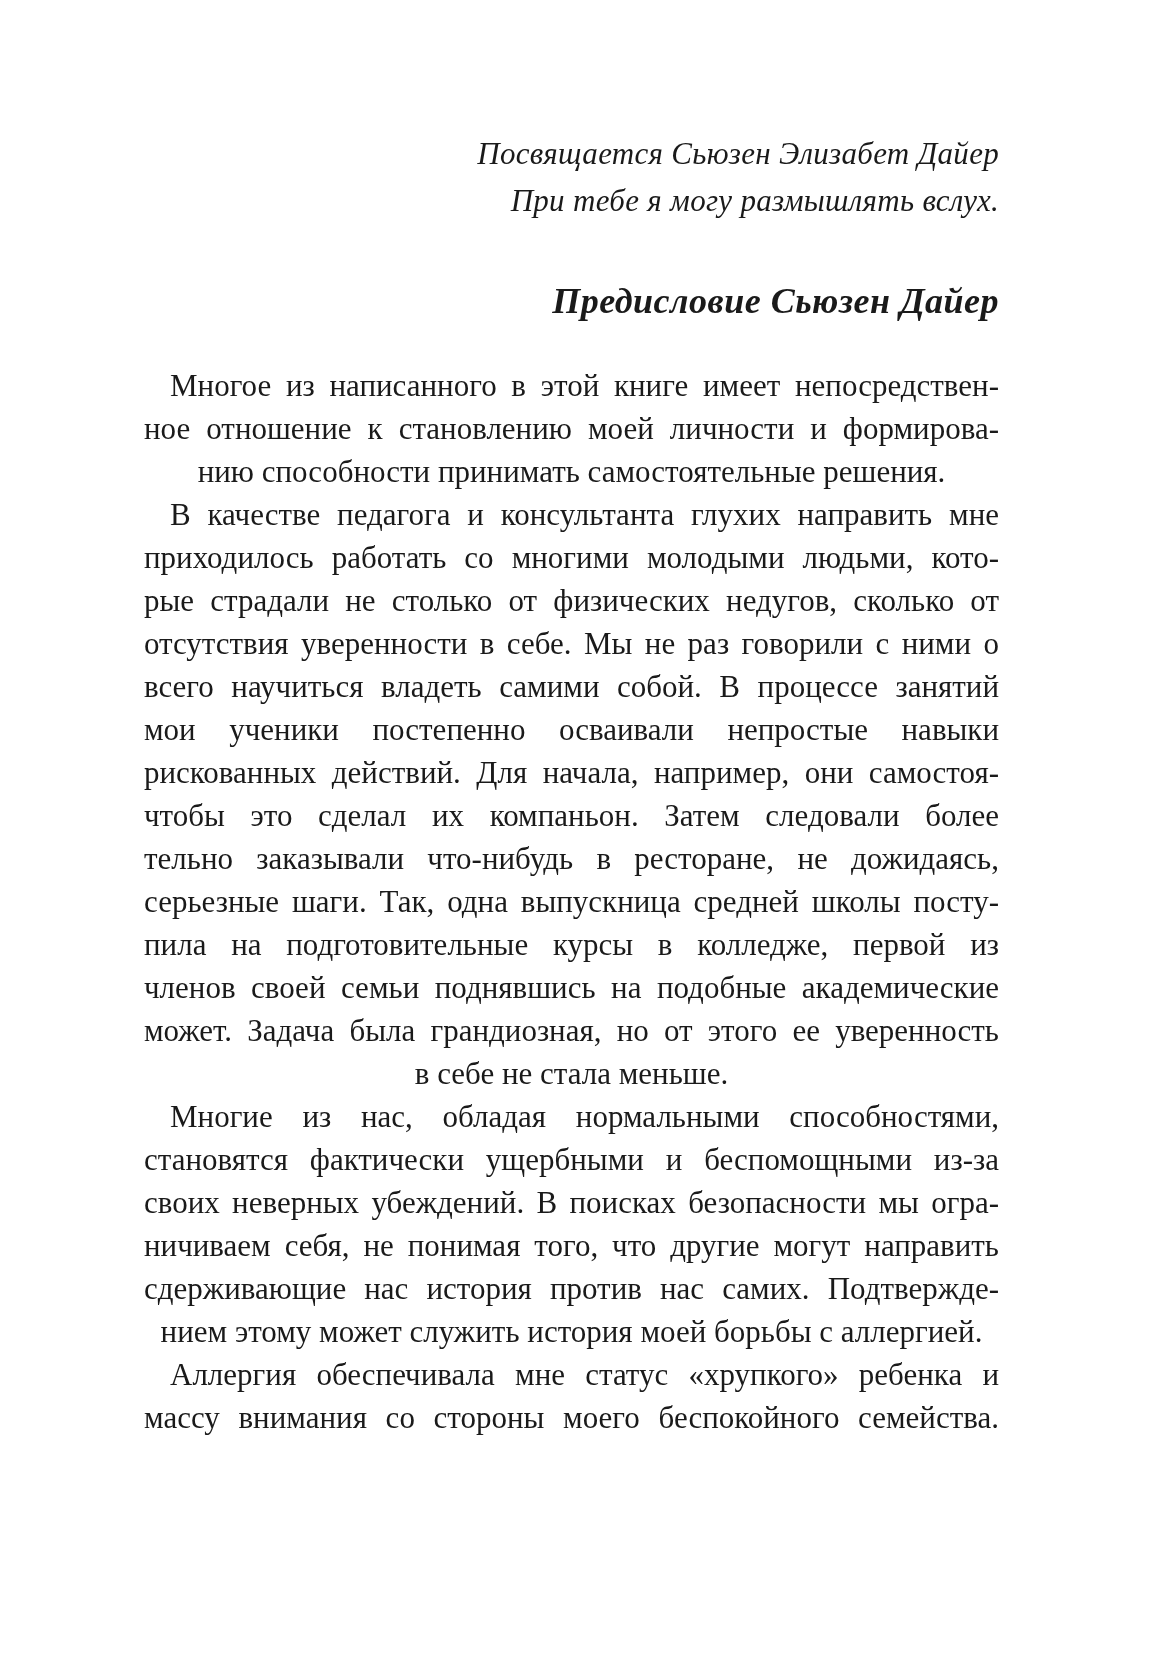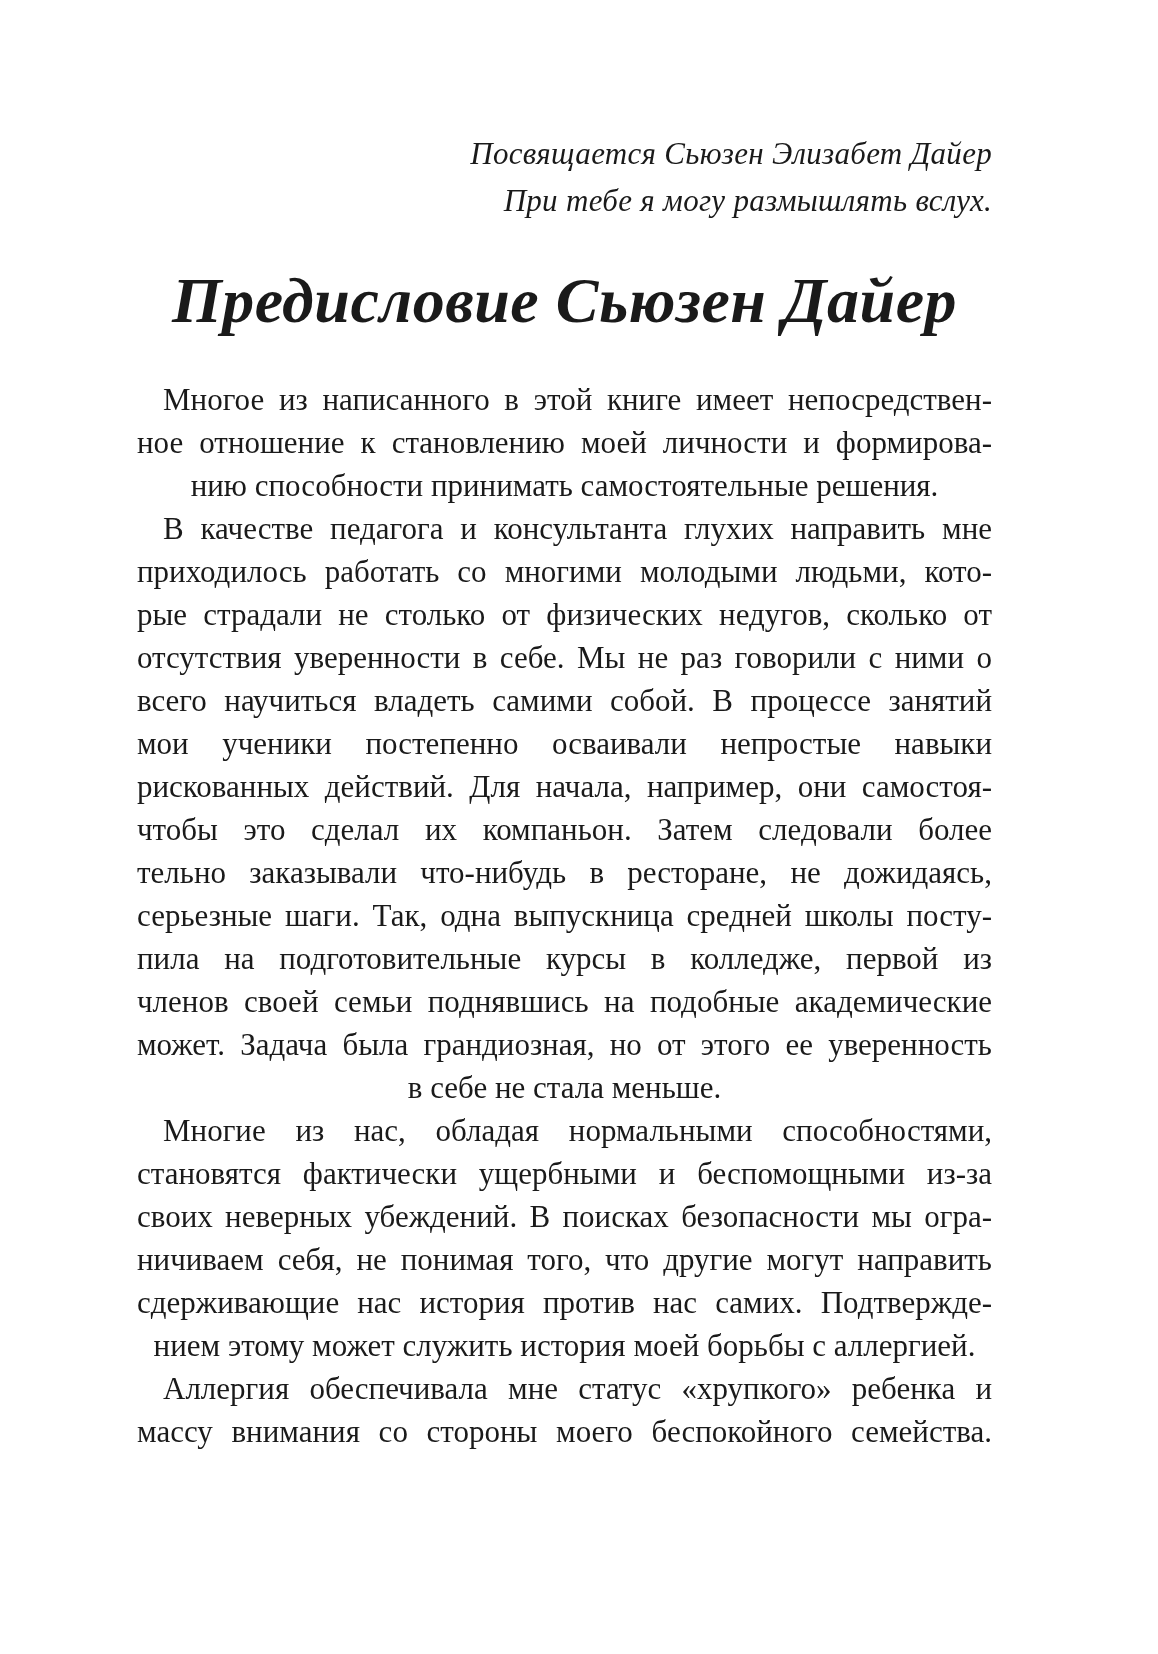--- a/index.html
+++ b/index.html
@@ -11,44 +11,44 @@
     position: relative;
     width: 1158px;
     height: 1654px;
     background: #ffffff;
     color: #1a1a1a;
     font-family: "Liberation Serif", "DejaVu Serif", serif;
     overflow: hidden;
   }
   .content {
     position: absolute;
-    left: 137px;
+    left: 144px;
     top: 0;
     width: 855px;
   }
   .dedication {
     margin-top: 130px;
     text-align: right;
     font-style: italic;
     font-size: 31px;
     line-height: 47px;
     letter-spacing: 0.3px;
   }
   .heading {
     margin: 46px 0 0 0;
-    text-align: center;
+    text-align: right;
     font-style: italic;
     font-weight: bold;
-    font-size: 64px;
+    font-size: 36px;
     line-height: 62px;
     letter-spacing: 0.5px;
     white-space: nowrap;
   }
   .body-text {
-    margin-top: 46px;
+    margin-top: 32px;
     font-size: 31px;
     line-height: 43px;
   }
   .paragraph {
     margin: 0;
   }
   .line {
     text-align: center;
   }
   .line.just {

